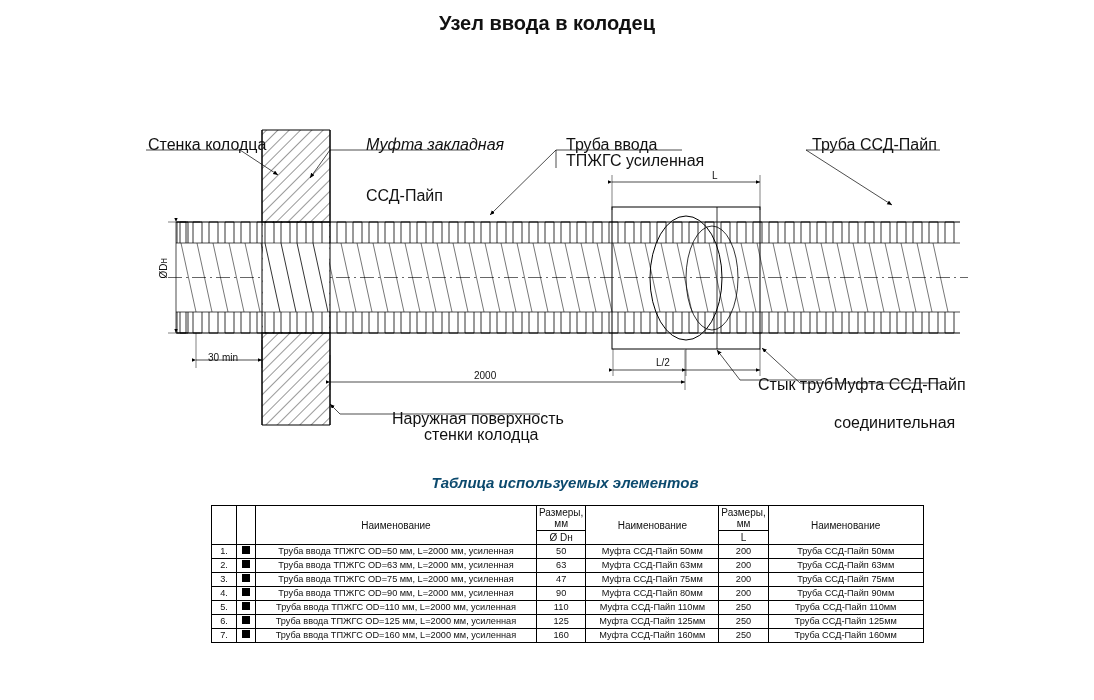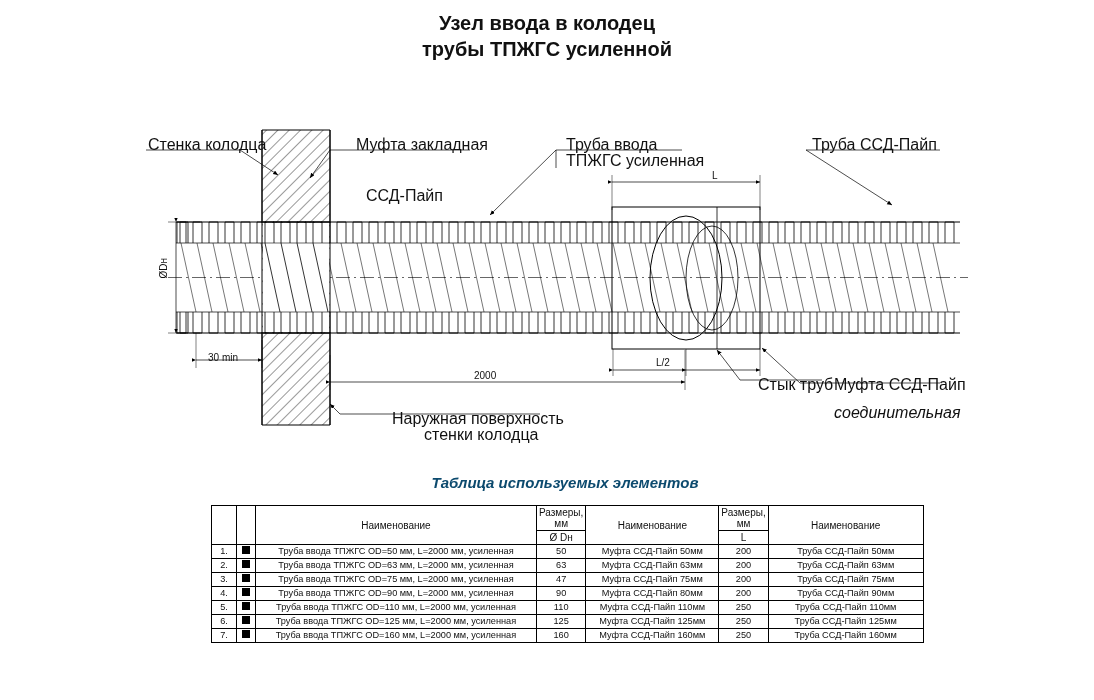--- a/index.html
+++ b/index.html
@@ -48,21 +48,20 @@
   .vert{
     writing-mode:vertical-rl;transform:rotate(180deg);
     font-size:10px;letter-spacing:0px;
   }
 </style>
 </head>
 <body>
 
 <div class="title">
   <span>Узел ввода в колодец</span>
-  <span class="l2">трубы ТПЖГС усиленной</span>
 </div>
 
 <svg width="1094" height="470">
   <defs>
     <pattern id="hatch" width="8" height="8" patternTransform="rotate(45)" patternUnits="userSpaceOnUse">
       <line x1="0" y1="0" x2="0" y2="8" stroke="#000" stroke-width="0.8"></line>
     </pattern>
     <marker id="arr" markerWidth="8" markerHeight="8" refX="7" refY="3" orient="auto">
       <path d="M0,0 L7,3 L0,6 z" fill="#000"></path>
     </marker>
@@ -292,35 +291,35 @@
     <path d="M756,380 L740,380 L717,350" marker-end="url(#arr)"></path>
     <path d="M756,380 L822,380"></path>
 
     <path d="M832,383 L800,383 L762,348" marker-end="url(#arr)"></path>
     <path d="M832,383 L940,383"></path>
   </g>
 </svg>
 
 <div class="label" style="left:148px;top:139px;">Стенка колодца</div>
 
-<div class="label" style="left:356px;top:139px;">Муфта закладная</div>
+<div class="label" style="left:366px;top:139px;font-style:italic;">Муфта закладная</div>
 <div class="label" style="left:366px;top:150px;margin-top:40px;">ССД-Пайп</div>
 
 <div class="label" style="left:566px;top:139px;">Труба ввода</div>
 <div class="label" style="left:566px;top:155px;">ТПЖГС усиленная</div>
 
 <div class="label" style="left:812px;top:139px;">Труба ССД-Пайп</div>
 
 <div class="label" style="left:392px;top:413px;">Наружная поверхность</div>
 <div class="label" style="left:392px;top:429px;margin-left:32px;">стенки колодца</div>
 
 <div class="label" style="left:758px;top:379px;">Стык труб</div>
 
 <div class="label" style="left:834px;top:379px;">Муфта ССД-Пайп</div>
-<div class="label" style="left:834px;top:407px;font-style:italic;">соединительная</div>
+<div class="label" style="left:834px;top:417px;">соединительная</div>
 
 <div class="dimtext vert" style="left:158px;top:258px;">ØDн</div>
 <div class="dimtext" style="left:208px;top:352px;">30 min</div>
 <div class="dimtext" style="left:474px;top:370px;">2000</div>
 <div class="dimtext" style="left:712px;top:170px;">L</div>
 <div class="dimtext" style="left:656px;top:357px;">L/2</div>
 
 <div class="tbl-title">Таблица используемых элементов</div>
 
 <table class="elems">

